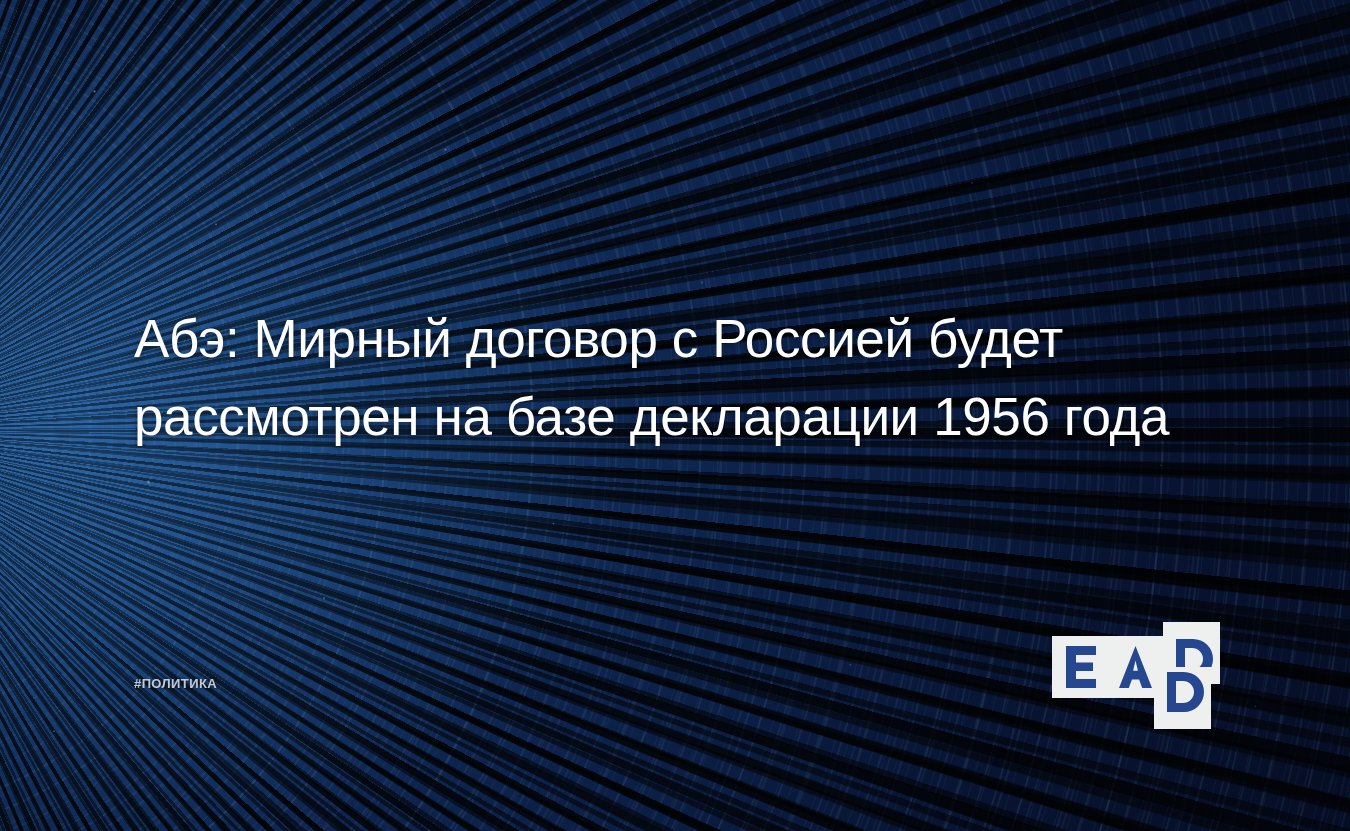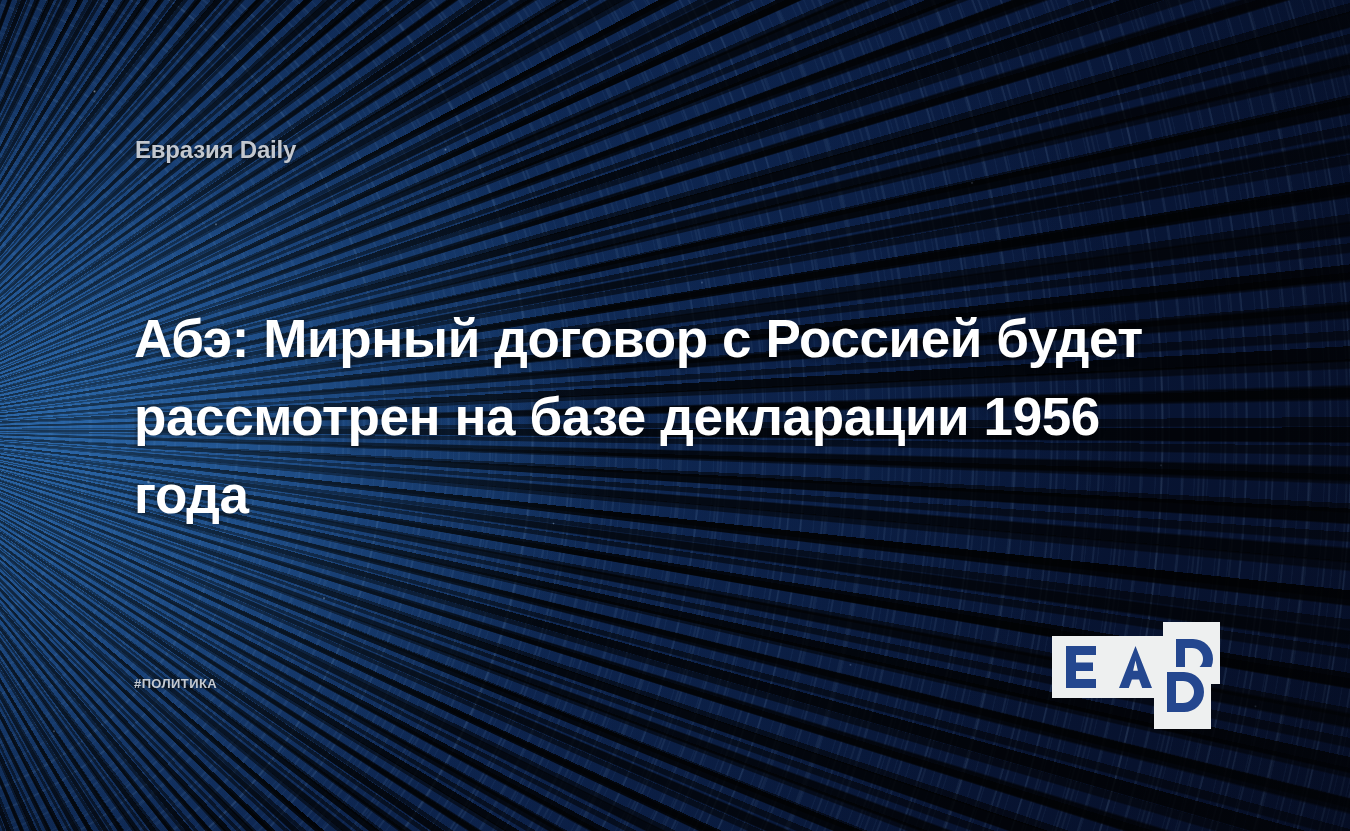--- a/index.html
+++ b/index.html
@@ -155,21 +155,21 @@
     white-space: nowrap;
   }
 
   #headline {
     position: absolute;
     left: 134px;
     top: 264px;
     width: 1065px;
     font-size: 53px;
     line-height: 78px;
-    font-weight: bold;
+    font-weight: normal;
     color: #ffffff;
     letter-spacing: -0.4px;
     text-shadow: 0 2px 7px rgba(0,0,0,0.42);
   }
 
   #category-tag {
     position: absolute;
     left: 134px;
     top: 676px;
     font-size: 13px;
@@ -214,21 +214,20 @@
   <div class="bg-layer bg-base"></div>
   <div class="bg-layer bg-arcs"></div>
   <div class="bg-layer bg-dashes"></div>
   <div class="bg-layer bg-dashes2"></div>
   <div class="bg-layer bg-glow"></div>
   <div class="bg-layer bg-specks"></div>
   <div class="bg-layer bg-vignette"></div>
 
   <div class="content">
 
-    <div id="site-logo">Евразия Daily</div>
 
     <h1 id="headline">Абэ: Мирный договор с Россией будет рассмотрен на базе декларации 1956 года</h1>
 
     <div id="category-tag">#ПОЛИТИКА</div>
 
     <div id="ead-logo">
 
       <div class="ead-tile ead-e">
         <svg width="57" height="62" viewBox="0 0 57 62" aria-hidden="true">
           <path d="M14 10 H44 V19 H24 V26.5 H41 V35 H24 V43 H44 V52 H14 Z" fill="#24478f"></path>

